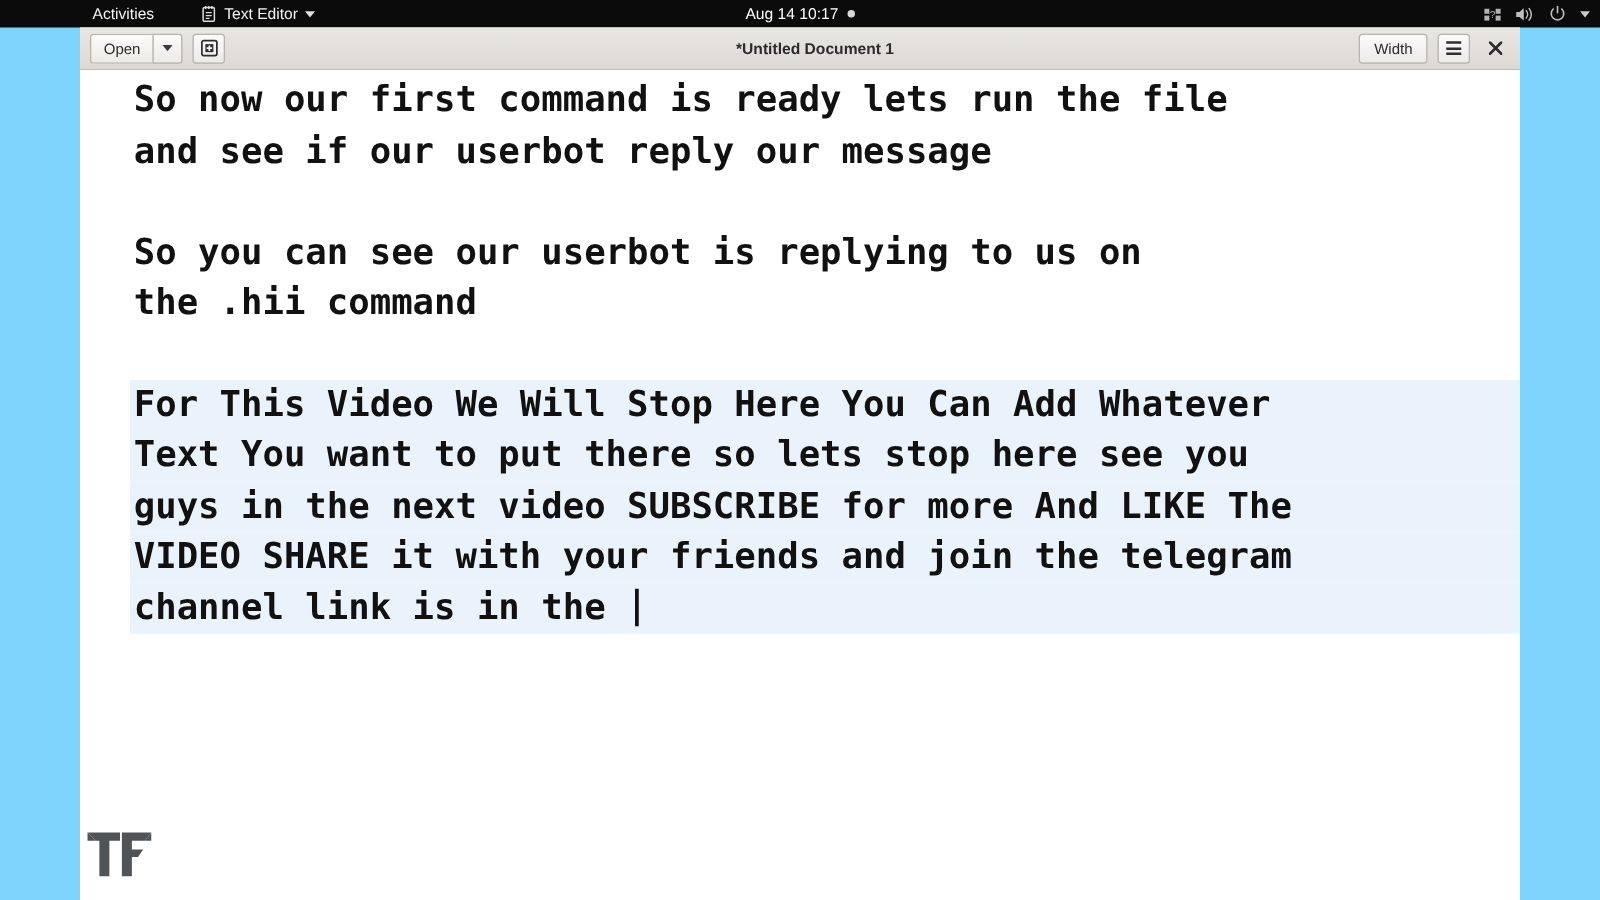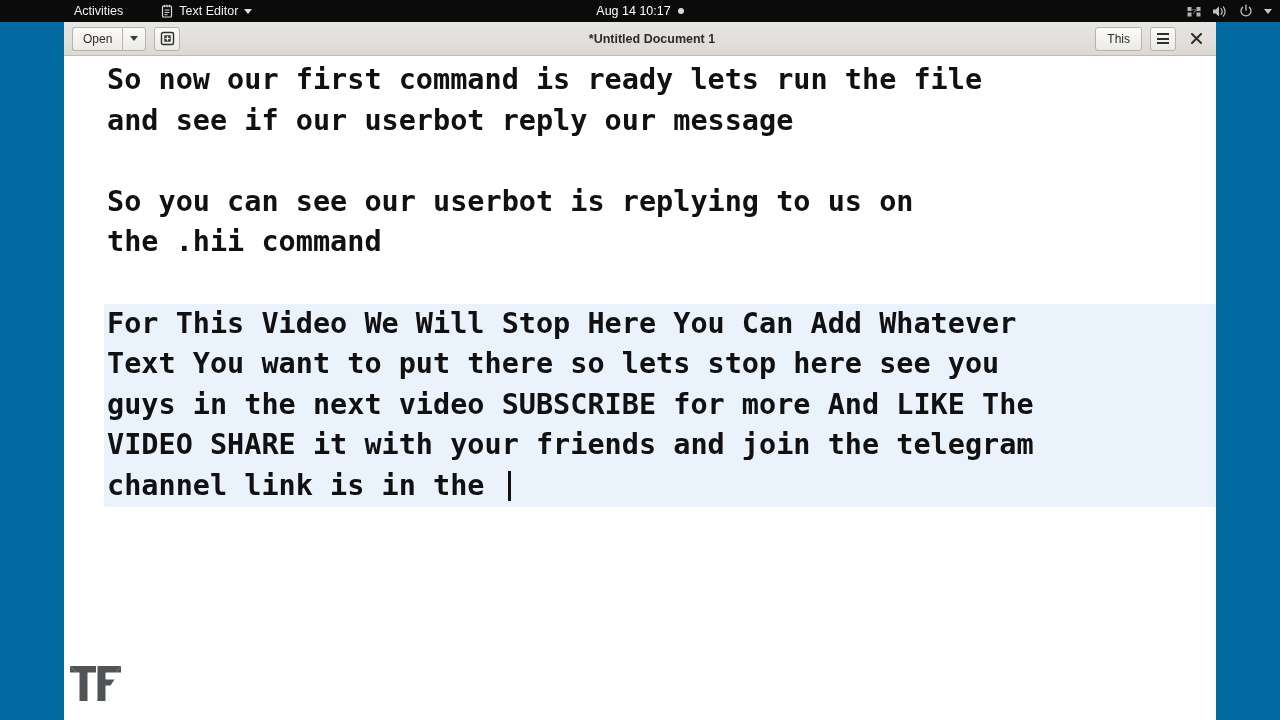--- a/index.html
+++ b/index.html
@@ -2,21 +2,21 @@
 <html><head>
 <meta charset="utf-8">
 <style>
   * { margin:0; padding:0; box-sizing:border-box; }
   html, body {
     width:1280px; height:720px;
     background:#000;
     font-family:"Liberation Sans", sans-serif;
     overflow:hidden;
   }
-  #screen { position:relative; width:1280px; height:720px; background:#0369a1; }
+  #screen { position:relative; width:1280px; height:720px; background:#7dd3fc; }
 
   
   .topbar {
     position:absolute; left:0; top:0; width:1280px; height:22px;
     background:#0b0b0b;
     display:flex; align-items:center;
     color:#e8e8e8; font-size:12.5px;
   }
   .topbar .tb-left { display:flex; align-items:center; gap:0; }
   .tb-activities {
@@ -214,21 +214,21 @@
               <line x1="5.3" y1="7.5" x2="9.7" y2="7.5" stroke="#ffffff" stroke-width="1.3"></line>
             </svg>
           </span>
         </div>
       </div>
 
       <div class="hb-title">*Untitled Document 1</div>
 
       <div class="hb-right">
         <div class="btn">
-          <span>This</span>
+          <span>Width</span>
         </div>
         <div class="btn icon-only">
           <span class="hamburger">
             <i></i>
               <i></i>
               <i></i>
           </span>
         </div>
         <div class="close-x">
           <svg width="11" height="11" viewBox="0 0 11 11">

